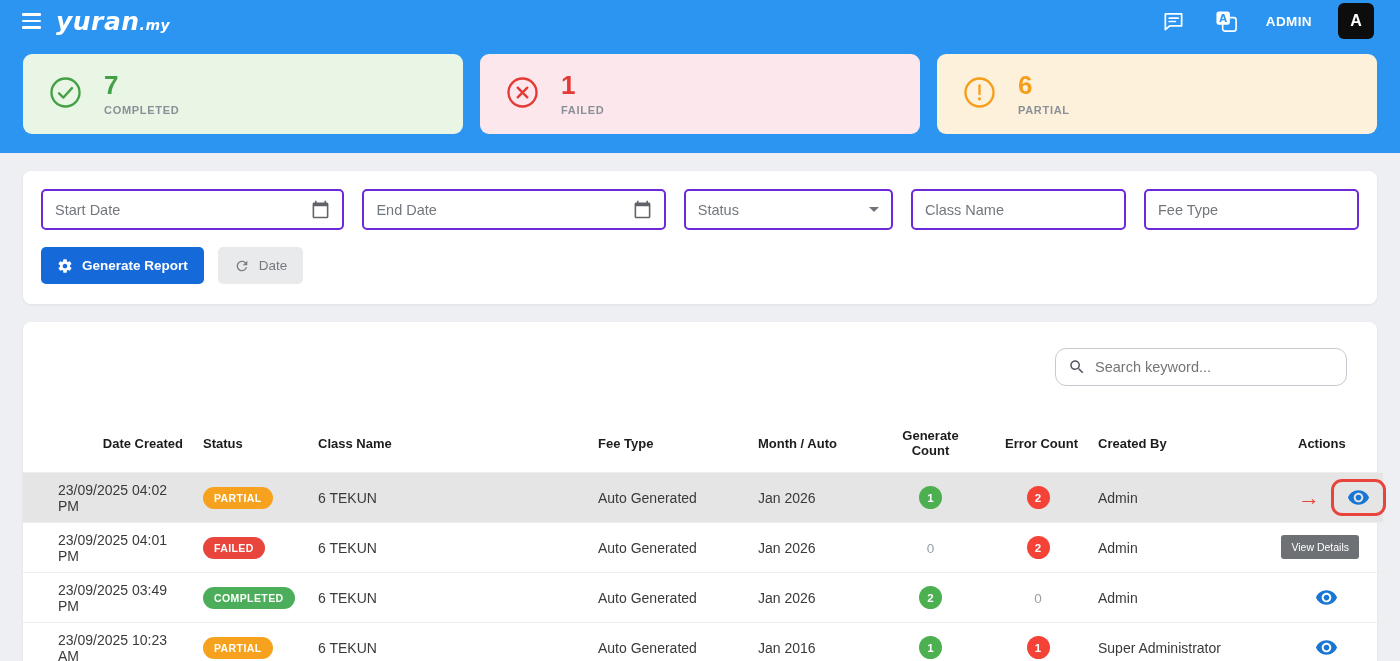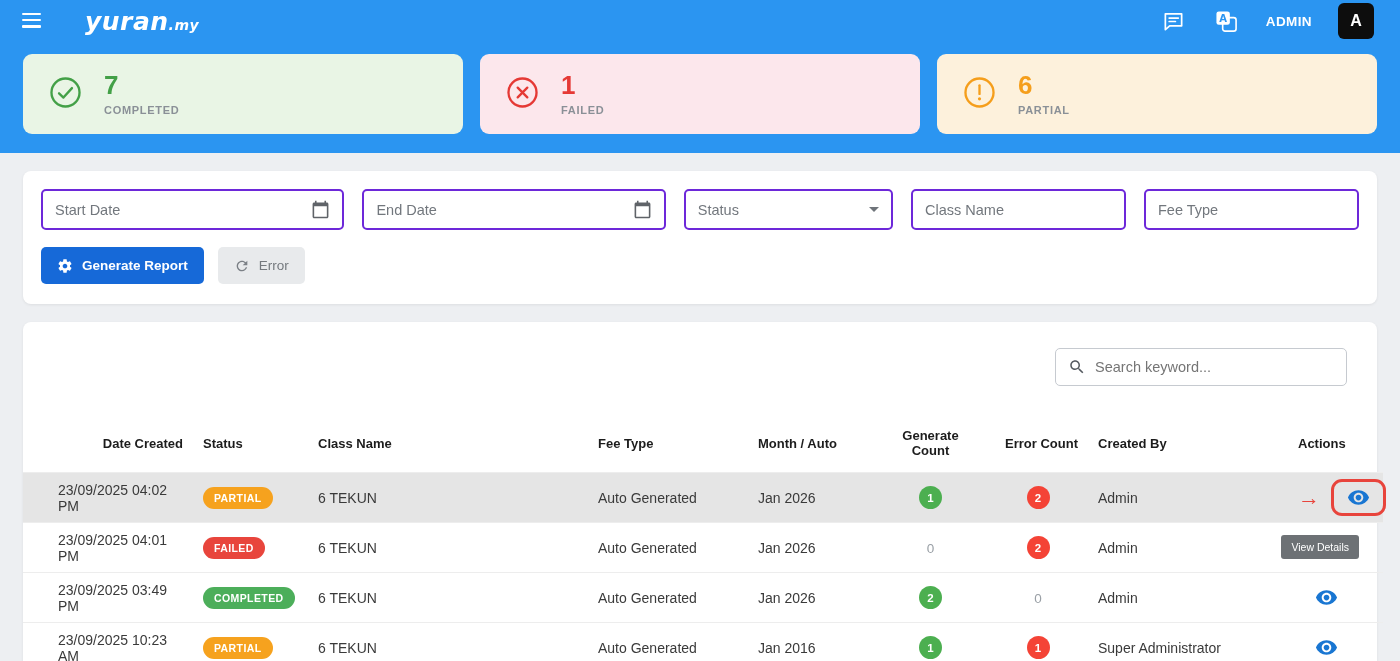--- a/index.html
+++ b/index.html
@@ -5,21 +5,21 @@
   * { box-sizing: border-box; margin: 0; padding: 0; }
   html, body {
     width: 1400px; height: 661px; overflow: hidden;
     background: #edeff2;
     font-family: "Liberation Sans", sans-serif;
   }
 
   
   .blue-header { background: #2b95f1; padding-bottom: 9px; }
   .topbar { height: 42px; display: flex; align-items: center; justify-content: space-between; padding: 0 26px 0 18px; }
-  .topbar-left { display: flex; align-items: flex-start; gap: 40px; }
+  .topbar-left { display: flex; align-items: center; gap: 11px; }
   .hamburger { background: none; border: none; cursor: pointer; display: flex; flex-direction: column; gap: 4px; padding: 4px; }
   .hamburger span { width: 19px; height: 2.4px; background: #fff; border-radius: 1px; }
   .logo { color: #fff; font-style: italic; font-weight: bold; font-size: 25px; letter-spacing: 0.5px; font-family: "DejaVu Sans", sans-serif; text-decoration: none; line-height: 1; }
   .logo .suffix { font-size: 14px; }
   .topbar-right { display: flex; align-items: center; gap: 26px; }
   .icon-btn { background: none; border: none; cursor: pointer; display: flex; align-items: center; padding: 2px; }
   .admin-label { color: #fff; font-weight: bold; font-size: 13.5px; letter-spacing: 0.4px; }
   .avatar { width: 36px; height: 36px; background: #0d0d0d; color: #fff; border: none; border-radius: 6px; display: flex; align-items: center; justify-content: center; font-weight: bold; font-size: 16px; cursor: pointer; font-family: inherit; }
 
   
@@ -48,21 +48,21 @@
   .field .placeholder-text { flex: 1; font-size: 14.5px; color: #72777d; }
   .caret { width: 0; height: 0; border-left: 5px solid transparent; border-right: 5px solid transparent; border-top: 5.5px solid #6f747a; }
   .btn-row { display: flex; gap: 14px; margin-top: 17px; }
   .btn { display: inline-flex; align-items: center; gap: 9px; border: none; border-radius: 5px; font-size: 13.5px; padding: 0 16px; height: 37px; cursor: pointer; font-family: Liberation Sans, sans-serif; }
   .btn.primary { background: #1669d8; color: #fff; font-weight: bold; }
   .btn.secondary { background: #e8eaec; color: #74797e; }
 
   
   .table-panel { padding-top: 26px; height: 352px; }
   .search-row { display: flex; justify-content: flex-end; padding: 0 30px; }
-  .search-box { width: 292px; height: 38px; border: 1px solid #c6cad0; border-radius: 5px; display: flex; align-items: center; padding: 0 12px; gap: 9px; }
+  .search-box { width: 292px; height: 38px; border: 1px solid #c6cad0; border-radius: 11px; display: flex; align-items: center; padding: 0 12px; gap: 9px; }
   table { width: 100%; border-collapse: collapse; table-layout: fixed; margin-top: 30px; }
   th { text-align: left; font-size: 13px; color: #1c1c1c; font-weight: bold; padding: 12px 10px 14px; }
   td { font-size: 14px; color: #3a3a3a; padding: 0 10px; height: 50px; border-top: 1px solid #ededed; }
   th:first-child, td:first-child { padding-left: 35px; }
   th:last-child, td:last-child { padding-right: 38px; text-align: right; }
   td.center { text-align: center; }
   .row-highlight { background: #e5e5e5; }
 
   .badge { display: inline-block; color: #fff; font-size: 10.5px; font-weight: bold; letter-spacing: 0.4px; padding: 5px 11px; border-radius: 11px; }
   .badge-partial   { background: #f6a21e; }
@@ -191,21 +191,21 @@
           </svg>
       </span>
       <span>Generate Report</span>
     </button>
     <button class="btn secondary">
       <span style="display:flex;">
         <svg width="16" height="16" viewBox="0 0 24 24" fill="#7b8086">
             <path d="M17.65 6.35C16.2 4.9 14.21 4 12 4c-4.42 0-7.99 3.58-7.99 8s3.57 8 7.99 8c3.73 0 6.84-2.55 7.73-6h-2.08c-.82 2.33-3.04 4-5.65 4-3.31 0-6-2.69-6-6s2.69-6 6-6c1.66 0 3.14.69 4.22 1.78L13 11h7V4l-2.35 2.35z"></path>
           </svg>
       </span>
-      <span>Error</span>
+      <span>Date</span>
     </button>
   </div>
 </div>
 
 <div class="panel table-panel">
   <div class="search-row">
     <div class="search-box">
       <span style="display:flex;">
         <svg width="18" height="18" viewBox="0 0 24 24" fill="#555a60">
             <path d="M15.5 14h-.79l-.28-.27C15.41 12.59 16 11.11 16 9.5 16 5.91 13.09 3 9.5 3S3 5.91 3 9.5 5.91 16 9.5 16c1.61 0 3.09-.59 4.23-1.57l.27.28v.79l5 4.99L20.49 19l-4.99-5zm-6 0C7.01 14 5 11.99 5 9.5S7.01 5 9.5 5 14 7.01 14 9.5 11.99 14 9.5 14z"></path>

